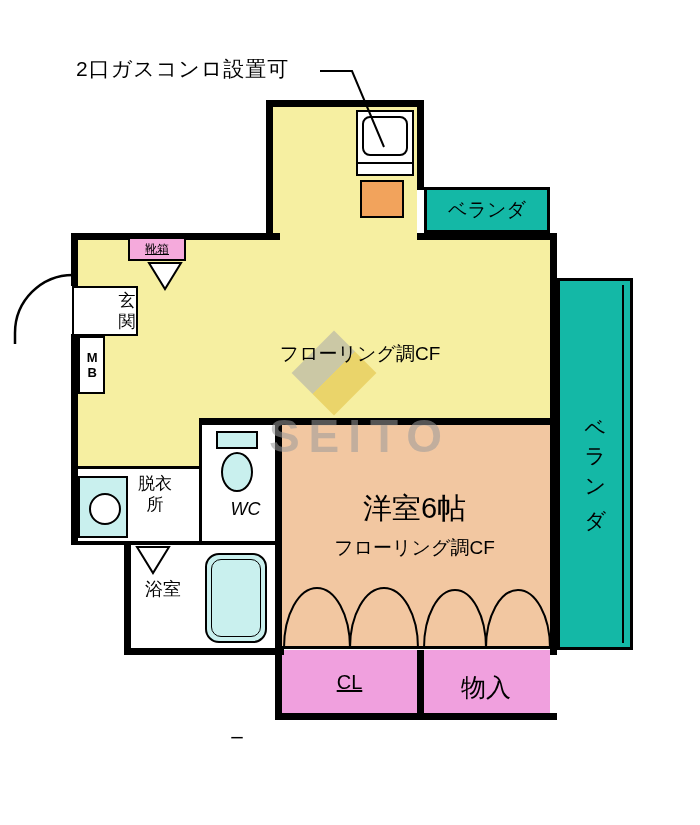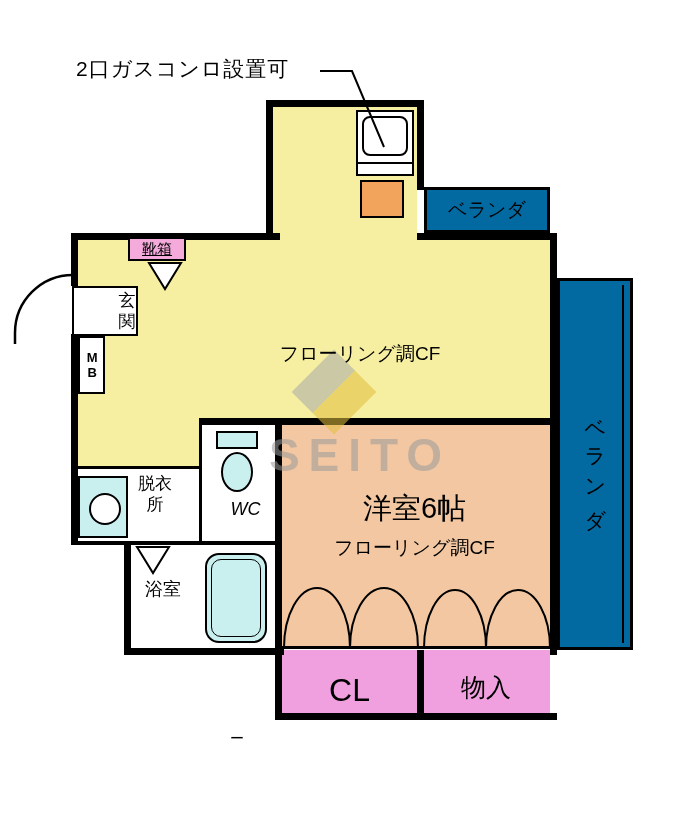--- a/index.html
+++ b/index.html
@@ -1,29 +1,29 @@
 <!DOCTYPE html>
 <html style="--ldk-fill: #F6EFA1; --youshitsu-fill: #F2C7A1; --closet-fill: #F0A0DE; --kutsubako-fill: #F5AADC; --fixture-fill: #C9F0EE; --stove-fill: #F2A35C; --wall: #000000; --watermark-gray: #9B9B9B; --logo-yellow: #E2BF3E;"><head>
 <meta charset="utf-8">
 <style>
   html,body{margin:0;padding:0;background:#fff;}
   body{font-family:"Liberation Sans","DejaVu Sans",sans-serif;}
   #plan{position:relative;width:700px;height:825px;background:#fff;overflow:hidden;}
   .fill{position:absolute;z-index:1;}
   .wall{position:absolute;background:#000;z-index:2;}
   .box{position:absolute;z-index:3;background:#fff;border:2px solid #000;box-sizing:border-box;}
-  .thickbox{position:absolute;z-index:3;background:#0369a1;border:3px solid #000;box-sizing:border-box;}
+  .thickbox{position:absolute;z-index:3;background:#14b8a6;border:3px solid #000;box-sizing:border-box;}
   .label{position:absolute;z-index:6;color:#000;text-align:center;line-height:1.25;}
   svg.overlay{position:absolute;left:0;top:0;z-index:4;pointer-events:none;}
   .fill-ldk{background:var(--ldk-fill,#F6EFA1);}
   .fill-yo{background:var(--youshitsu-fill,#F2C7A1);}
   .fill-cl{background:var(--closet-fill,#F0A0DE);}
   .cyan{background:var(--fixture-fill,#C9F0EE);}
   .vtext{writing-mode:vertical-rl;text-orientation:upright;}
-  #watermark{position:absolute;left:240px;top:350px;width:240px;height:145px;opacity:.55;z-index:5;}
+  #watermark{position:absolute;left:240px;top:331px;width:240px;height:145px;opacity:.55;z-index:5;}
   #wm-logo{position:absolute;left:64px;top:12px;width:60px;height:60px;transform:rotate(45deg);
            background:linear-gradient(90deg,#a9a9a9 50%,var(--logo-yellow,#E2BF3E) 50%);}
   #wm-text{position:absolute;left:0px;top:78px;width:240px;text-align:center;font-size:46px;font-weight:bold;
            color:var(--watermark-gray,#9B9B9B);letter-spacing:9px;}
 </style>
 </head>
 <body>
 
 <div id="plan">
 
@@ -62,21 +62,21 @@
     <span class="label vtext" style="position:static;font-size:21px;letter-spacing:6px;">ベランダ</span>
   </div>
 
   <div class="box" style="left:72px;top:286px;width:66px;height:50px;display:flex;align-items:center;justify-content:center;">
     <span class="label" style="position:static;font-size:17px;margin-left:44px;">玄関</span>
   </div>
   <div class="box" style="left:78px;top:336px;width:27px;height:58px;display:flex;align-items:center;justify-content:center;">
     <span class="label vtext" style="position:static;font-size:13px;font-weight:bold;">MB</span>
   </div>
   <div class="box" style="left:128px;top:237px;width:58px;height:24px;background:var(--kutsubako-fill,#F5AADC);display:flex;align-items:center;justify-content:center;z-index:6;">
-    <span class="label" style="position:static;font-size:15px;text-decoration:underline;">靴箱</span>
+    <span class="label" style="position:static;font-size:12px;text-decoration:underline;">靴箱</span>
   </div>
 
   <div class="box" style="left:356px;top:110px;width:58px;height:66px;">
     <div style="position:absolute;left:4px;top:4px;width:42px;height:36px;border:2px solid #000;border-radius:8px;"></div>
     <div style="position:absolute;left:0;top:50px;width:54px;height:2px;background:#000;"></div>
   </div>
   <div class="box" style="left:360px;top:180px;width:44px;height:38px;background:var(--stove-fill,#F2A35C);"></div>
 
   <div class="box cyan" style="left:78px;top:476px;width:50px;height:62px;">
     <div style="position:absolute;left:9px;top:15px;width:28px;height:28px;border:2px solid #000;border-radius:50%;background:#fff;"></div>
@@ -107,17 +107,17 @@
 
   <div class="label" style="left:250px;top:342px;width:220px;font-size:19px;">フローリング調CF</div>
 
   <div class="label" style="left:312px;top:490px;width:205px;font-size:29px;">洋室6帖</div>
   <div class="label" style="left:312px;top:536px;width:205px;font-size:19px;">フローリング調CF</div>
 
   <div class="label" style="left:132px;top:473px;width:46px;font-size:17px;">脱衣所</div>
   <div class="label" style="left:202px;top:498px;width:87px;font-size:18px;font-style:italic;">WC</div>
   <div class="label" style="left:131px;top:578px;width:64px;font-size:18px;">浴室</div>
 
-  <div class="label" style="left:282px;top:670px;width:135px;font-size:32px;">CL</div>
+  <div class="label" style="left:282px;top:670px;width:135px;font-size:20px;text-decoration:underline;">CL</div>
   <div class="label" style="left:424px;top:672px;width:124px;font-size:25px;">物入</div>
 
   <div class="label" style="left:222px;top:730px;width:30px;font-size:14px;">ー</div>
 </div>
 
 </body></html>

